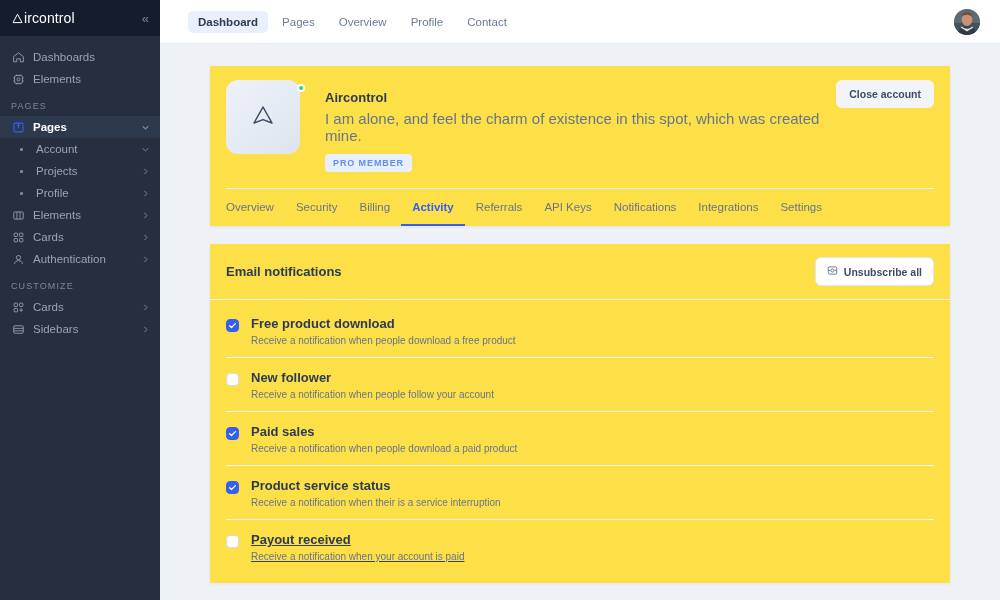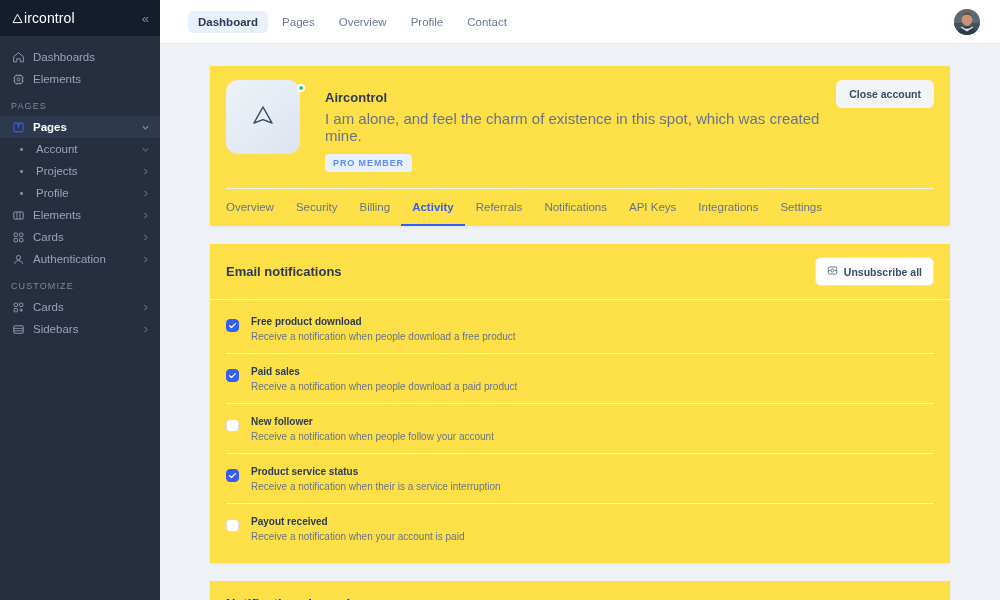--- a/index.html
+++ b/index.html
@@ -148,29 +148,29 @@
     border-bottom: 1px solid #eef1f6;
   }
   .card-title { font-size: 13px; font-weight: bold; color: #2c3a53; }
   .card-head .btn-outline { margin-left: auto; }
 
   .notif-list { padding: 4px 16px 10px 16px; }
   .notif-row {
     display: flex; align-items: flex-start; gap: 12px;
     padding: 12px 0 11px 0; border-bottom: 1px solid #eef1f6;
   }
-  .notif-row:last-child { border-bottom: none; }
+  .notif-row:last-child { border-bottom: none; text-decoration: underline; }
   .cb {
     width: 13px; height: 13px; flex: 0 0 13px; margin-top: 3px;
     border-radius: 4px; border: 1px solid #d5dbe6; background: #ffffff;
     cursor: pointer; display: flex; align-items: center; justify-content: center;
   }
   .cb.on { background: #335ef7; border-color: #335ef7; }
   .cb.on svg { display: block; }
-  .notif-txt .t { font-size: 10px; font-weight: bold; color: #2c3a53; }
+  .notif-txt .t { font-size: 13px; font-weight: bold; color: #2c3a53; }
   .notif-txt .d { font-size: 10px; color: #67748e; margin-top: 4px; }
 
   
   .chan-head { padding: 15px 16px; border-bottom: 1px solid #eef1f6; }
 </style>
 </head>
 <body>
 
 <div class="app">
 
@@ -392,22 +392,22 @@
           </div>
           <button class="btn">Close account</button>
         </div>
 
         <div class="tabs">
           <div class="tab">Overview</div>
           <div class="tab">Security</div>
           <div class="tab">Billing</div>
           <div class="tab active">Activity</div>
           <div class="tab">Referrals</div>
+          <div class="tab">API Keys</div>
           <div class="tab">Notifications</div>
-          <div class="tab">API Keys</div>
           <div class="tab">Integrations</div>
           <div class="tab">Settings</div>
         </div>
       </section>
 
       <section class="card mt18">
         <div class="card-head">
           <div class="card-title">Email notifications</div>
           <button class="btn btn-outline">
             <span>
@@ -429,36 +429,36 @@
                   <path d="M1.8 5.2 L3.9 7.2 L8.2 2.9" fill="none" stroke="#ffffff" stroke-width="1.4" stroke-linecap="round" stroke-linejoin="round"></path>
                 </svg>
             </span>
             <div class="notif-txt">
               <div class="t">Free product download</div>
               <div class="d">Receive a notification when people download a free product</div>
             </div>
           </div>
 
           <div class="notif-row">
+            <span class="cb"></span>
+            <div class="notif-txt">
+              <div class="t">New follower</div>
+              <div class="d">Receive a notification when people follow your account</div>
+            </div>
+          </div>
+
+          <div class="notif-row">
             <span class="cb on">
               <svg width="9" height="9" viewBox="0 0 10 10">
                   <path d="M1.8 5.2 L3.9 7.2 L8.2 2.9" fill="none" stroke="#ffffff" stroke-width="1.4" stroke-linecap="round" stroke-linejoin="round"></path>
                 </svg>
             </span>
             <div class="notif-txt">
               <div class="t">Paid sales</div>
               <div class="d">Receive a notification when people download a paid product</div>
-            </div>
-          </div>
-
-          <div class="notif-row">
-            <span class="cb"></span>
-            <div class="notif-txt">
-              <div class="t">New follower</div>
-              <div class="d">Receive a notification when people follow your account</div>
             </div>
           </div>
 
           <div class="notif-row">
             <span class="cb on">
               <svg width="9" height="9" viewBox="0 0 10 10">
                   <path d="M1.8 5.2 L3.9 7.2 L8.2 2.9" fill="none" stroke="#ffffff" stroke-width="1.4" stroke-linecap="round" stroke-linejoin="round"></path>
                 </svg>
             </span>
             <div class="notif-txt">

